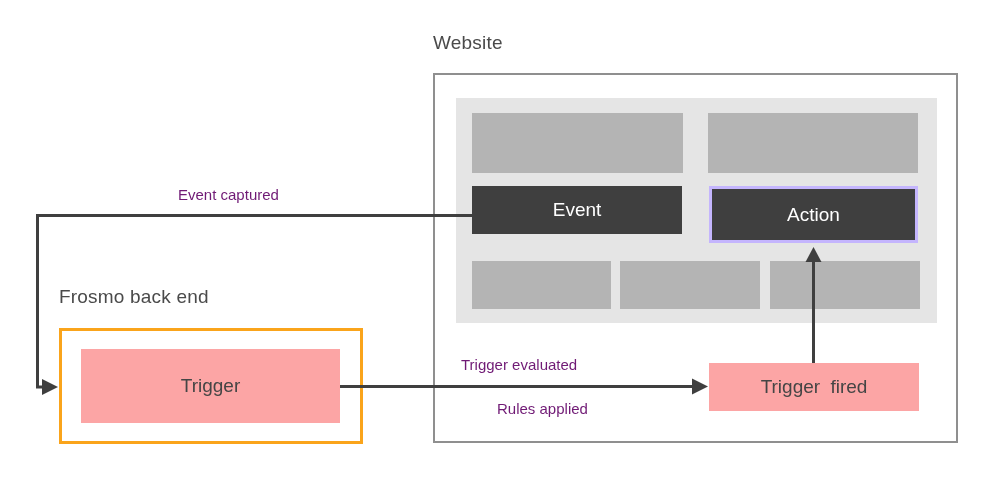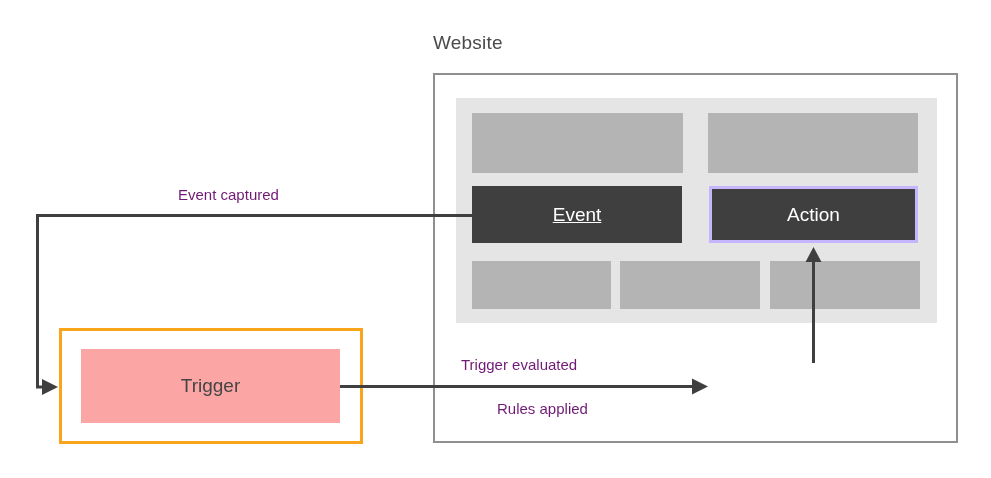--- a/index.html
+++ b/index.html
@@ -42,21 +42,21 @@
 
   .node {
     position: absolute;
     box-sizing: border-box;
     display: flex;
     align-items: center;
     justify-content: center;
     font-size: 19px;
   }
   .node-dark { background: #3f3f3f; color: #ffffff; }
-  .event-box  { left: 472px; top: 186px; width: 210px; height: 57px; text-decoration: underline; }
+  .event-box  { left: 472px; top: 186px; width: 210px; height: 48px; }
   .action-box { left: 709px; top: 186px; width: 209px; height: 57px; border: 3px solid #c4b5fd; }
 
   .frosmo-box {
     left: 59px; top: 328px; width: 304px; height: 116px;
     border: 3px solid #faa41b;
     background: #ffffff;
   }
   .node-orange { background: #fca5a5; color: #454545; }
   .trigger-box { left: 81px; top: 349px; width: 259px; height: 74px; }
   .trigger-fired-box { left: 709px; top: 363px; width: 210px; height: 48px; word-spacing: 5px; }
@@ -93,27 +93,31 @@
   <div class="bar bar-b2"></div>
   <div class="bar bar-b3"></div>
 
   <div class="node node-dark event-box">
     <span>Event</span>
   </div>
   <div class="node node-dark action-box">
     <span>Action</span>
   </div>
 
+  <div class="section-title" style="left:59px; top:286px; width:304px;">Frosmo back end</div>
 
   <div class="abs frosmo-box"></div>
 
   <div class="node node-orange trigger-box">
     <span>Trigger</span>
   </div>
 
+  <div class="node node-orange trigger-fired-box">
+    <span>Trigger fired</span>
+  </div>
 
   <div class="edge-label lbl-event-captured">Event captured</div>
   <div class="edge-label lbl-trigger-evaluated">Trigger evaluated</div>
   <div class="edge-label lbl-rules-applied">Rules applied</div>
 
   <svg class="connector-layer" width="991" height="478" viewBox="0 0 991 478">
 
     <g>
       <polyline points="473,215.5 37.5,215.5 37.5,387 44,387" fill="none" stroke="#3f3f3f" stroke-width="3"></polyline>
       <polygon points="42,379 42,395 58,387" fill="#3f3f3f"></polygon>

